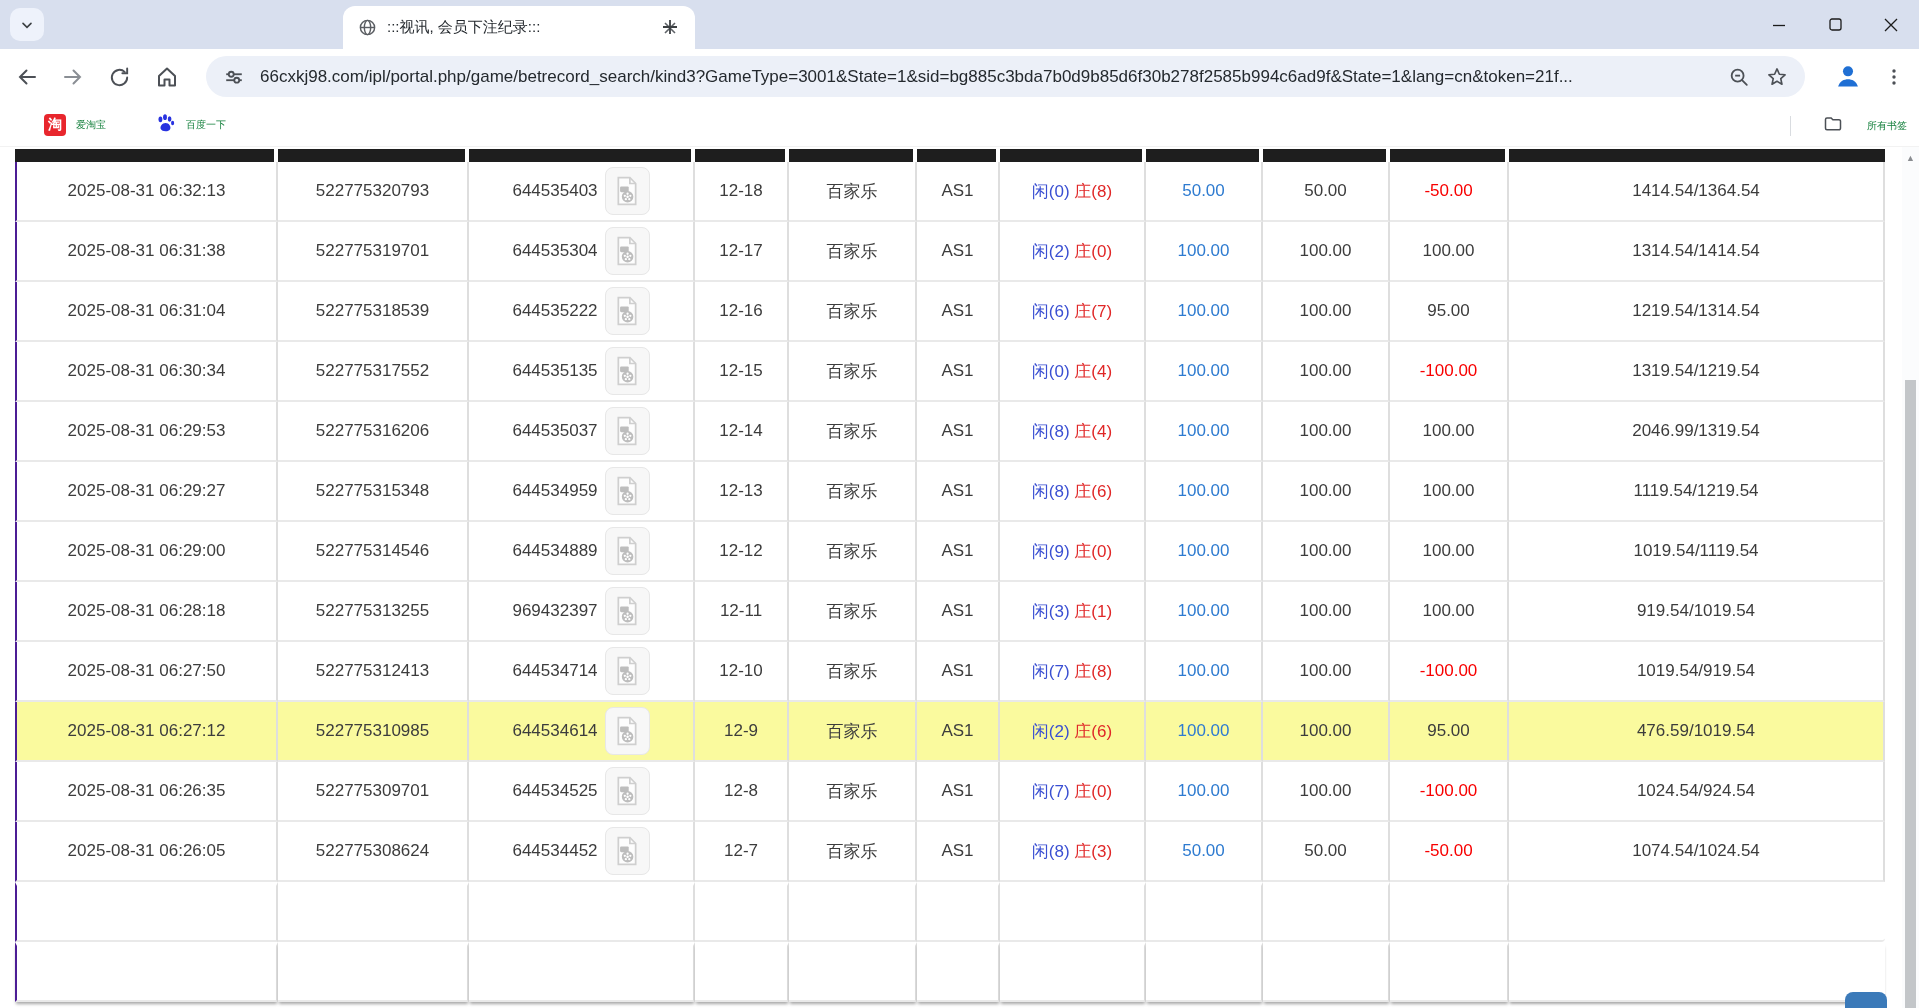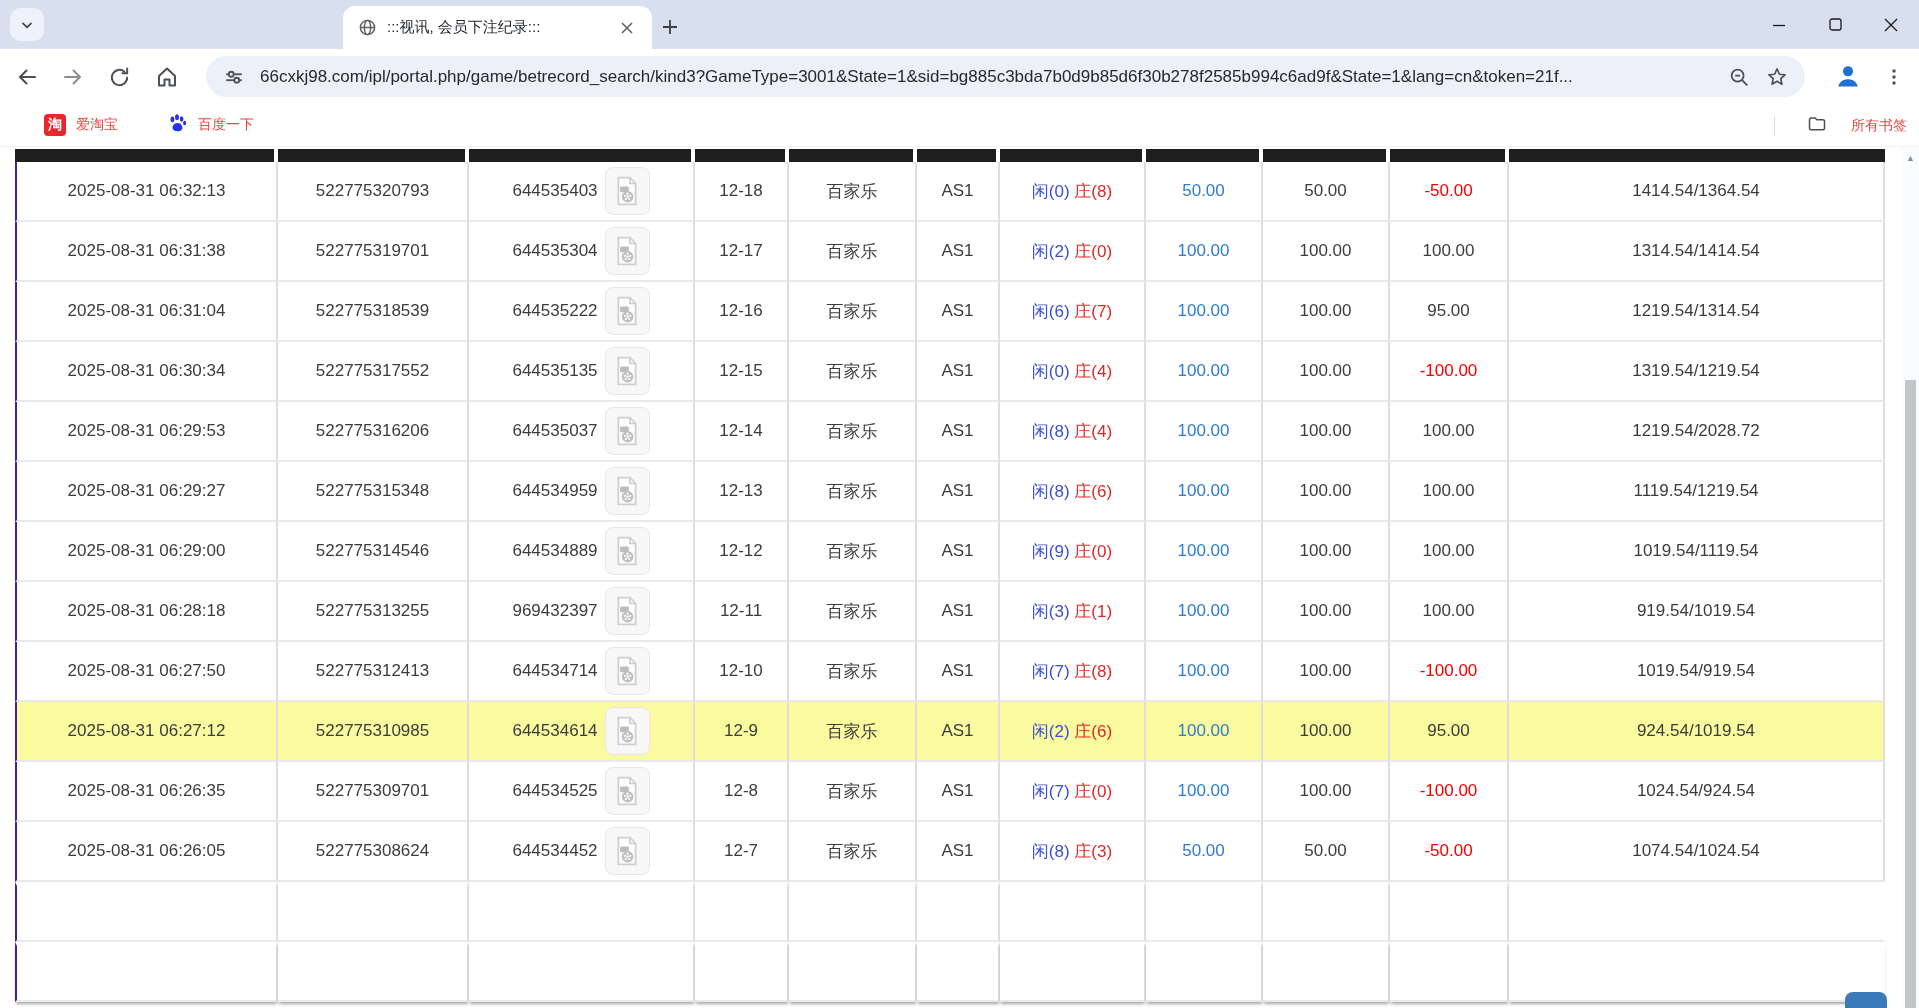--- a/index.html
+++ b/index.html
@@ -7,21 +7,21 @@
               font-family:"Liberation Sans","DejaVu Sans",sans-serif; }
 
   .browser { position:relative; width:1919px; height:1008px; }
 
   
   .tabbar { position:absolute; top:0; left:0; right:0; height:49px; background:#d8dfee; }
   .tabsearch { position:absolute; left:10px; top:8px; width:34px; height:33px; border:none;
                border-radius:10px; background:#eef2fb; display:flex; align-items:center; justify-content:center; cursor:pointer; }
   .tab { position:absolute; top:8px; height:41px; display:flex; align-items:center; padding:0 14px; }
   .tab.inactive { left:55px; width:282px; }
-  .tab.active { left:343px; width:309px; top:6px; height:43px; background:#fff; border-radius:12px 12px 0 0; }
+  .tab.active { left:343px; width:352px; top:6px; height:43px; background:#fff; border-radius:12px 12px 0 0; }
   .fav { width:20px; height:20px; display:inline-flex; align-items:center; justify-content:center; flex:0 0 auto; }
   .tabtitle { font-size:15px; color:#24292e; margin-left:10px; flex:1; white-space:nowrap; overflow:hidden; }
   .tabclose { width:22px; height:22px; display:flex; align-items:center; justify-content:center; border-radius:50%; cursor:pointer; }
   .newtab { position:absolute; left:655px; top:12px; width:30px; height:30px; border:none; background:transparent;
             display:flex; align-items:center; justify-content:center; cursor:pointer; }
   .wincontrols { position:absolute; right:0; top:0; height:49px; display:flex; align-items:center; }
   .winbtn { width:56px; height:40px; display:flex; align-items:center; justify-content:center; cursor:pointer; }
 
   
   .toolbar { position:absolute; top:49px; left:0; right:0; height:55px; background:#fff; }
@@ -29,21 +29,21 @@
             border:none; background:transparent; cursor:pointer; }
   .omnibox { position:absolute; left:206px; top:7px; width:1599px; height:41px; border-radius:21px; background:#ecf0f8;
              display:flex; align-items:center; padding:0 14px; }
   .url { margin-left:12px; flex:1; font-size:17px; color:#24292e; white-space:nowrap; overflow:hidden; }
   .boxicon { width:28px; height:28px; display:flex; align-items:center; justify-content:center; flex:0 0 auto; cursor:pointer; }
 
   
   .bookmarksbar { position:absolute; top:104px; left:0; right:0; height:43px; background:#fff;
                   display:flex; align-items:center; padding-left:44px; border-bottom:1px solid #f2f2f2; }
   .bm { display:flex; align-items:center; gap:10px; margin-right:48px; cursor:pointer; }
-  .bm-label { font-size:14px; color:#ef4444; }
+  .bm-label { font-size:10px; color:#15803d; }
   .taoicon { width:22px; height:22px; border-radius:4px; background:#e8262d; color:#fff; font-size:14px; font-weight:bold;
              display:flex; align-items:center; justify-content:center; }
   .bmright { position:absolute; right:12px; top:0; height:43px; display:flex; align-items:center; gap:24px; cursor:pointer; }
   .bmdivider { width:1px; height:20px; background:#d9dce0; margin-right:8px; }
 
   
   .page { position:absolute; top:147px; left:0; right:0; bottom:0; background:#fff; overflow:hidden; }
 
   table.bets { margin:2px 0 0 15px; width:1870px; border-collapse:separate; border-spacing:0;
                table-layout:fixed; font-size:17px; color:#3c3c3c; }
@@ -388,21 +388,21 @@
                   </svg>
                 </span>
               </span></td>
             <td>12-14</td>
             <td>百家乐</td>
             <td>AS1</td>
             <td><span class="xian">闲(8)</span> <span class="zhuang">庄(4)</span></td>
             <td><span class="amt">100.00</span></td>
             <td>100.00</td>
             <td><span class="">100.00</span></td>
-            <td>1219.54/2028.72</td>
+            <td>2046.99/1319.54</td>
           </tr>
           <tr>
             <td>2025-08-31 06:29:27</td>
             <td>522775315348</td>
             <td><span class="gamecell">
                 <span>644534959</span>
                 <span class="filmbtn">
                   <svg width="28" height="30" viewBox="0 0 24 26">
                     <path d="M4.5 1.5h10l5 5v18h-15z" fill="#fdfdfd" stroke="#cfcfcf" stroke-width="1.5"></path>
                     <path d="M14.5 1.5v5h5" fill="none" stroke="#cfcfcf" stroke-width="1.5"></path>
@@ -533,21 +533,21 @@
                   </svg>
                 </span>
               </span></td>
             <td>12-9</td>
             <td>百家乐</td>
             <td>AS1</td>
             <td><span class="xian">闲(2)</span> <span class="zhuang">庄(6)</span></td>
             <td><span class="amt">100.00</span></td>
             <td>100.00</td>
             <td><span class="">95.00</span></td>
-            <td>924.54/1019.54</td>
+            <td>476.59/1019.54</td>
           </tr>
           <tr>
             <td>2025-08-31 06:26:35</td>
             <td>522775309701</td>
             <td><span class="gamecell">
                 <span>644534525</span>
                 <span class="filmbtn">
                   <svg width="28" height="30" viewBox="0 0 24 26">
                     <path d="M4.5 1.5h10l5 5v18h-15z" fill="#fdfdfd" stroke="#cfcfcf" stroke-width="1.5"></path>
                     <path d="M14.5 1.5v5h5" fill="none" stroke="#cfcfcf" stroke-width="1.5"></path>

